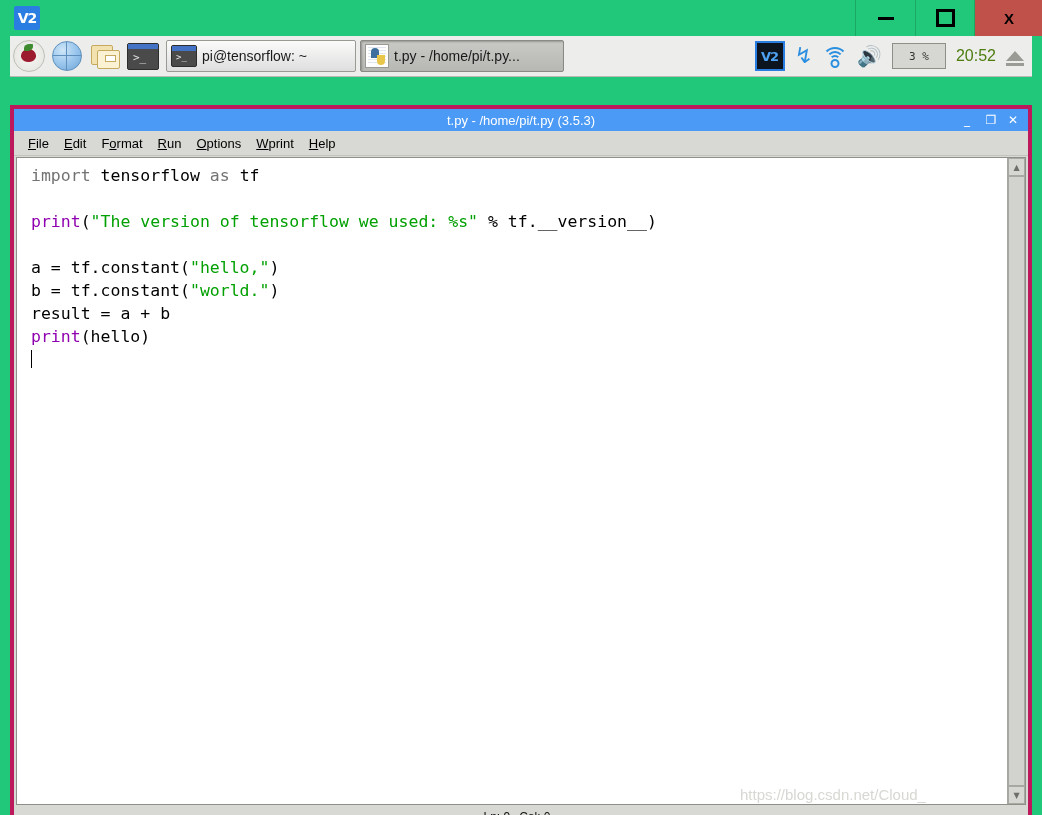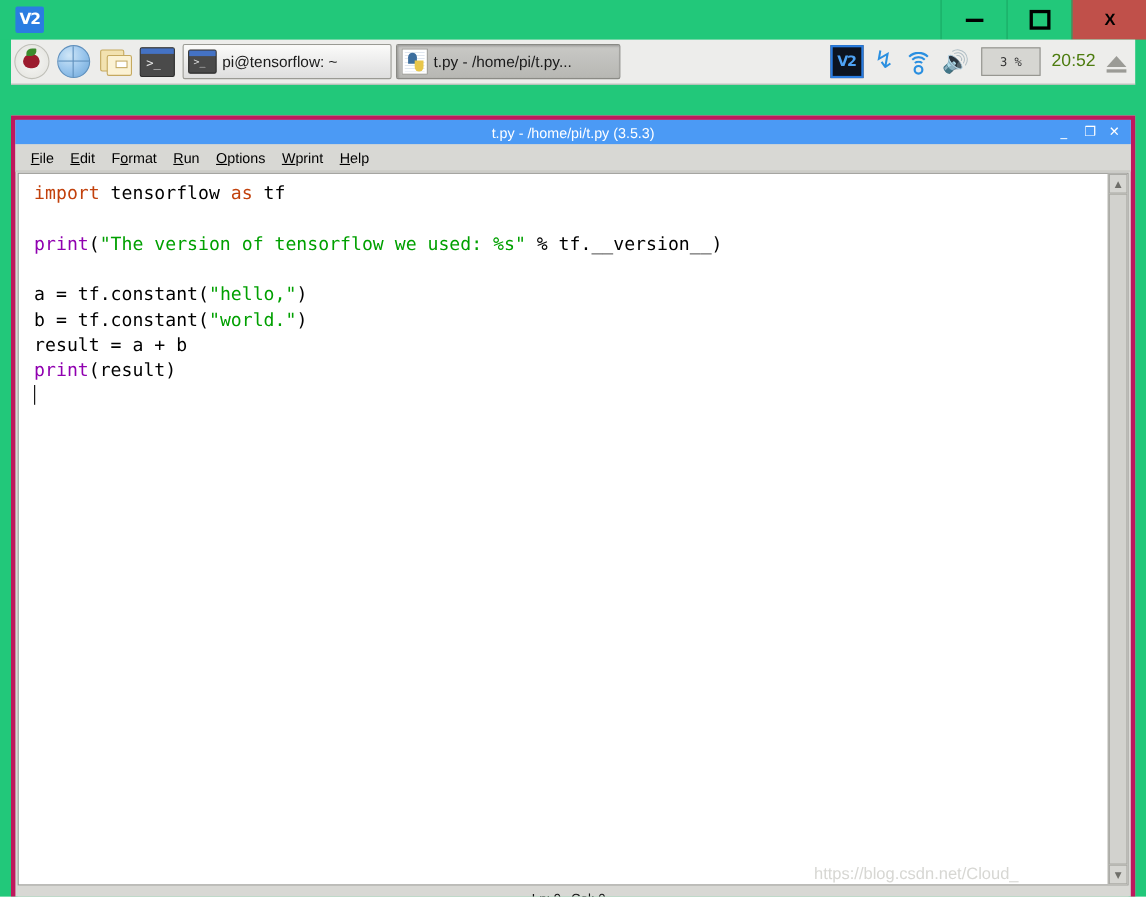--- a/index.html
+++ b/index.html
@@ -200,21 +200,21 @@
   .editor-wrap{
     position:absolute;left:2px;top:48px;right:2px;bottom:24px;
     background:#ffffff;border:1px solid #8f8f8a;box-sizing:border-box;
     display:flex;
   }
   .code{
     flex:1;padding:6px 0 0 14px;margin:0;overflow:hidden;
     font-family:"DejaVu Sans Mono",monospace;font-size:16.5px;line-height:23px;
     color:#000000;white-space:pre;
   }
-  .k{color:#c2410c;}          
+  .k{color:#737373;}          
   .b{color:#9000b0;}          
   .s{color:#00a000;}          
   .d{color:#000080;}          
   .caret{
     display:inline-block;width:1px;height:18px;background:#000;
     vertical-align:-3px;
   }
 
   .vscroll{
     width:17px;background:#d6d6d2;border-left:1px solid #a8a8a3;
@@ -337,21 +337,21 @@
     </div>
 
     <div class="editor-wrap">
       <pre class="code" id="code-area"><span class="k">import</span><span> tensorflow </span><span class="k">as</span><span> tf</span>
 
 <span class="b">print</span><span>(</span><span class="s">"The version of tensorflow we used: %s"</span><span> % tf.__version__)</span>
 
 <span>a = tf.constant(</span><span class="s">"hello,"</span><span>)</span>
 <span>b = tf.constant(</span><span class="s">"world."</span><span>)</span>
 <span>result = a + b</span>
-<span class="b">print</span><span>(result)</span>
+<span class="b">print</span><span>(hello)</span>
 <span class="caret"></span></pre>
       <div class="vscroll">
         <div class="sb-arrow">▲</div>
         <div class="sb-thumb"></div>
         <div class="sb-arrow">▼</div>
       </div>
     </div>
 
     <div class="statusbar">
       <span class="status-txt">Ln: 9</span>

